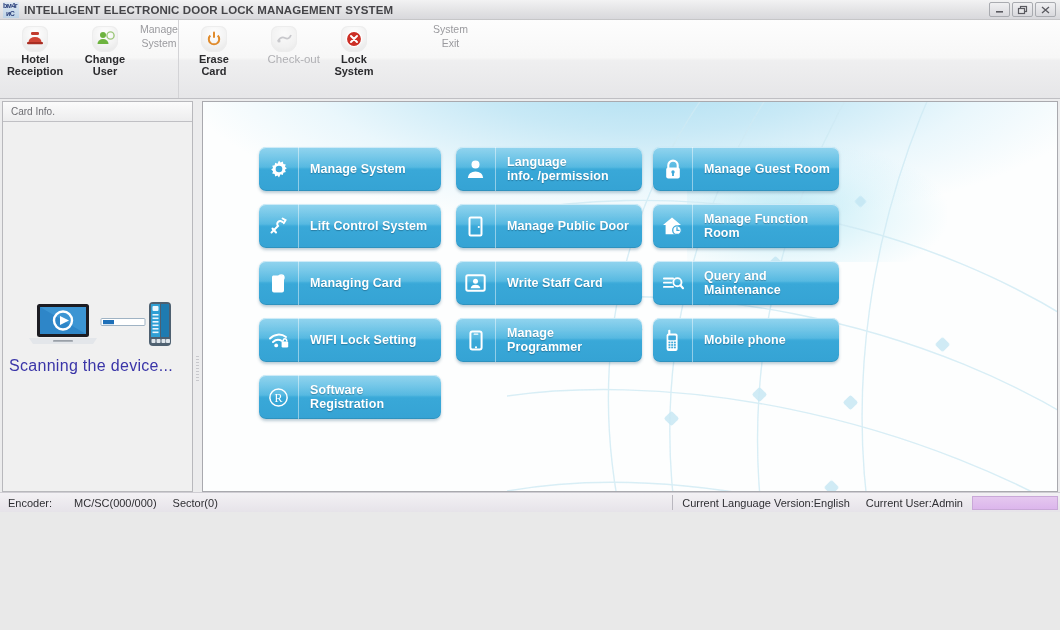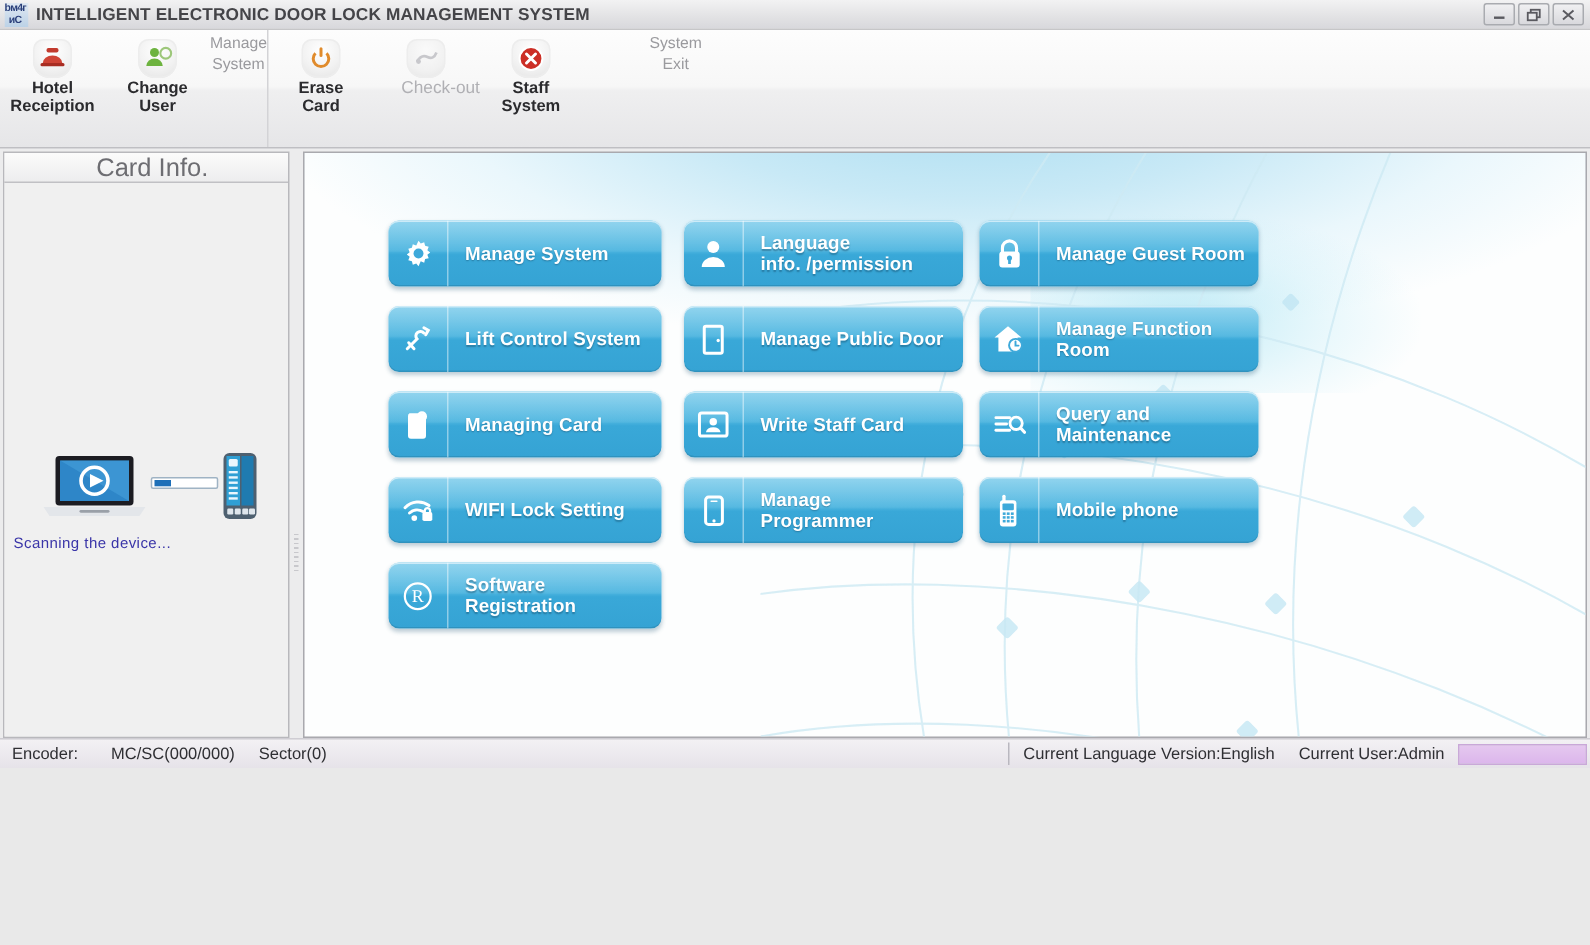--- a/index.html
+++ b/index.html
@@ -144,45 +144,44 @@
     margin: 0 0 0 2px;
     display: flex;
     flex-direction: column;
     border: 1px solid #b8b8bc;
     background: #f0f0f0;
   }
   .sidebar-header {
     flex: 0 0 20px;
     border-bottom: 1px solid #c0c0c4;
     background: linear-gradient(#fbfbfb, #ededee);
-    font-size: 17px;
+    font-size: 10px;
     color: #6d6d72;
     padding-left: 8px;
     line-height: 19px;
-    text-align: center;
   }
   .sidebar-body {
     flex: 1 1 auto;
     position: relative;
     background: #f0f0f0;
   }
   .scan-wrap {
     position: absolute;
     left: 0; right: 0;
     top: 178px;
     display: flex;
     flex-direction: column;
     align-items: center;
   }
   .scan-graphic {
     width: 150px; height: 52px;
     position: relative;
   }
   .scan-label {
-    font-size: 10px;
+    font-size: 16px;
     color: #3a35a8;
     margin-top: 5px;
     letter-spacing: 0.3px;
     width: 100%;
     padding-left: 6px;
   }
 
   .splitter {
     flex: 0 0 9px;
     position: relative;
@@ -412,21 +411,21 @@
         <div class="rbtn">
           <div class="ricon">
             <div class="plate"></div>
             <svg width="26" height="20" viewBox="0 0 26 20" style="position:absolute;left:0;top:3px;">
               <circle cx="13" cy="10" r="7.6" fill="#cc2f26"></circle>
               <circle cx="13" cy="10" r="7.6" fill="none" stroke="#fff" stroke-width="1.3"></circle>
               <path d="M10 7 L16 13 M16 7 L10 13" stroke="#fff" stroke-width="2" fill="none" stroke-linecap="round"></path>
             </svg>
           </div>
           <div class="rlabel">
-            <span>Staff</span><br>
+            <span>Lock</span><br>
             <span>System</span>
           </div>
         </div>
 
       </div>
       <div class="ribbon-title">System Exit</div>
     </div>
 
     <div style="flex:1 1 auto;"></div>
   </div>

